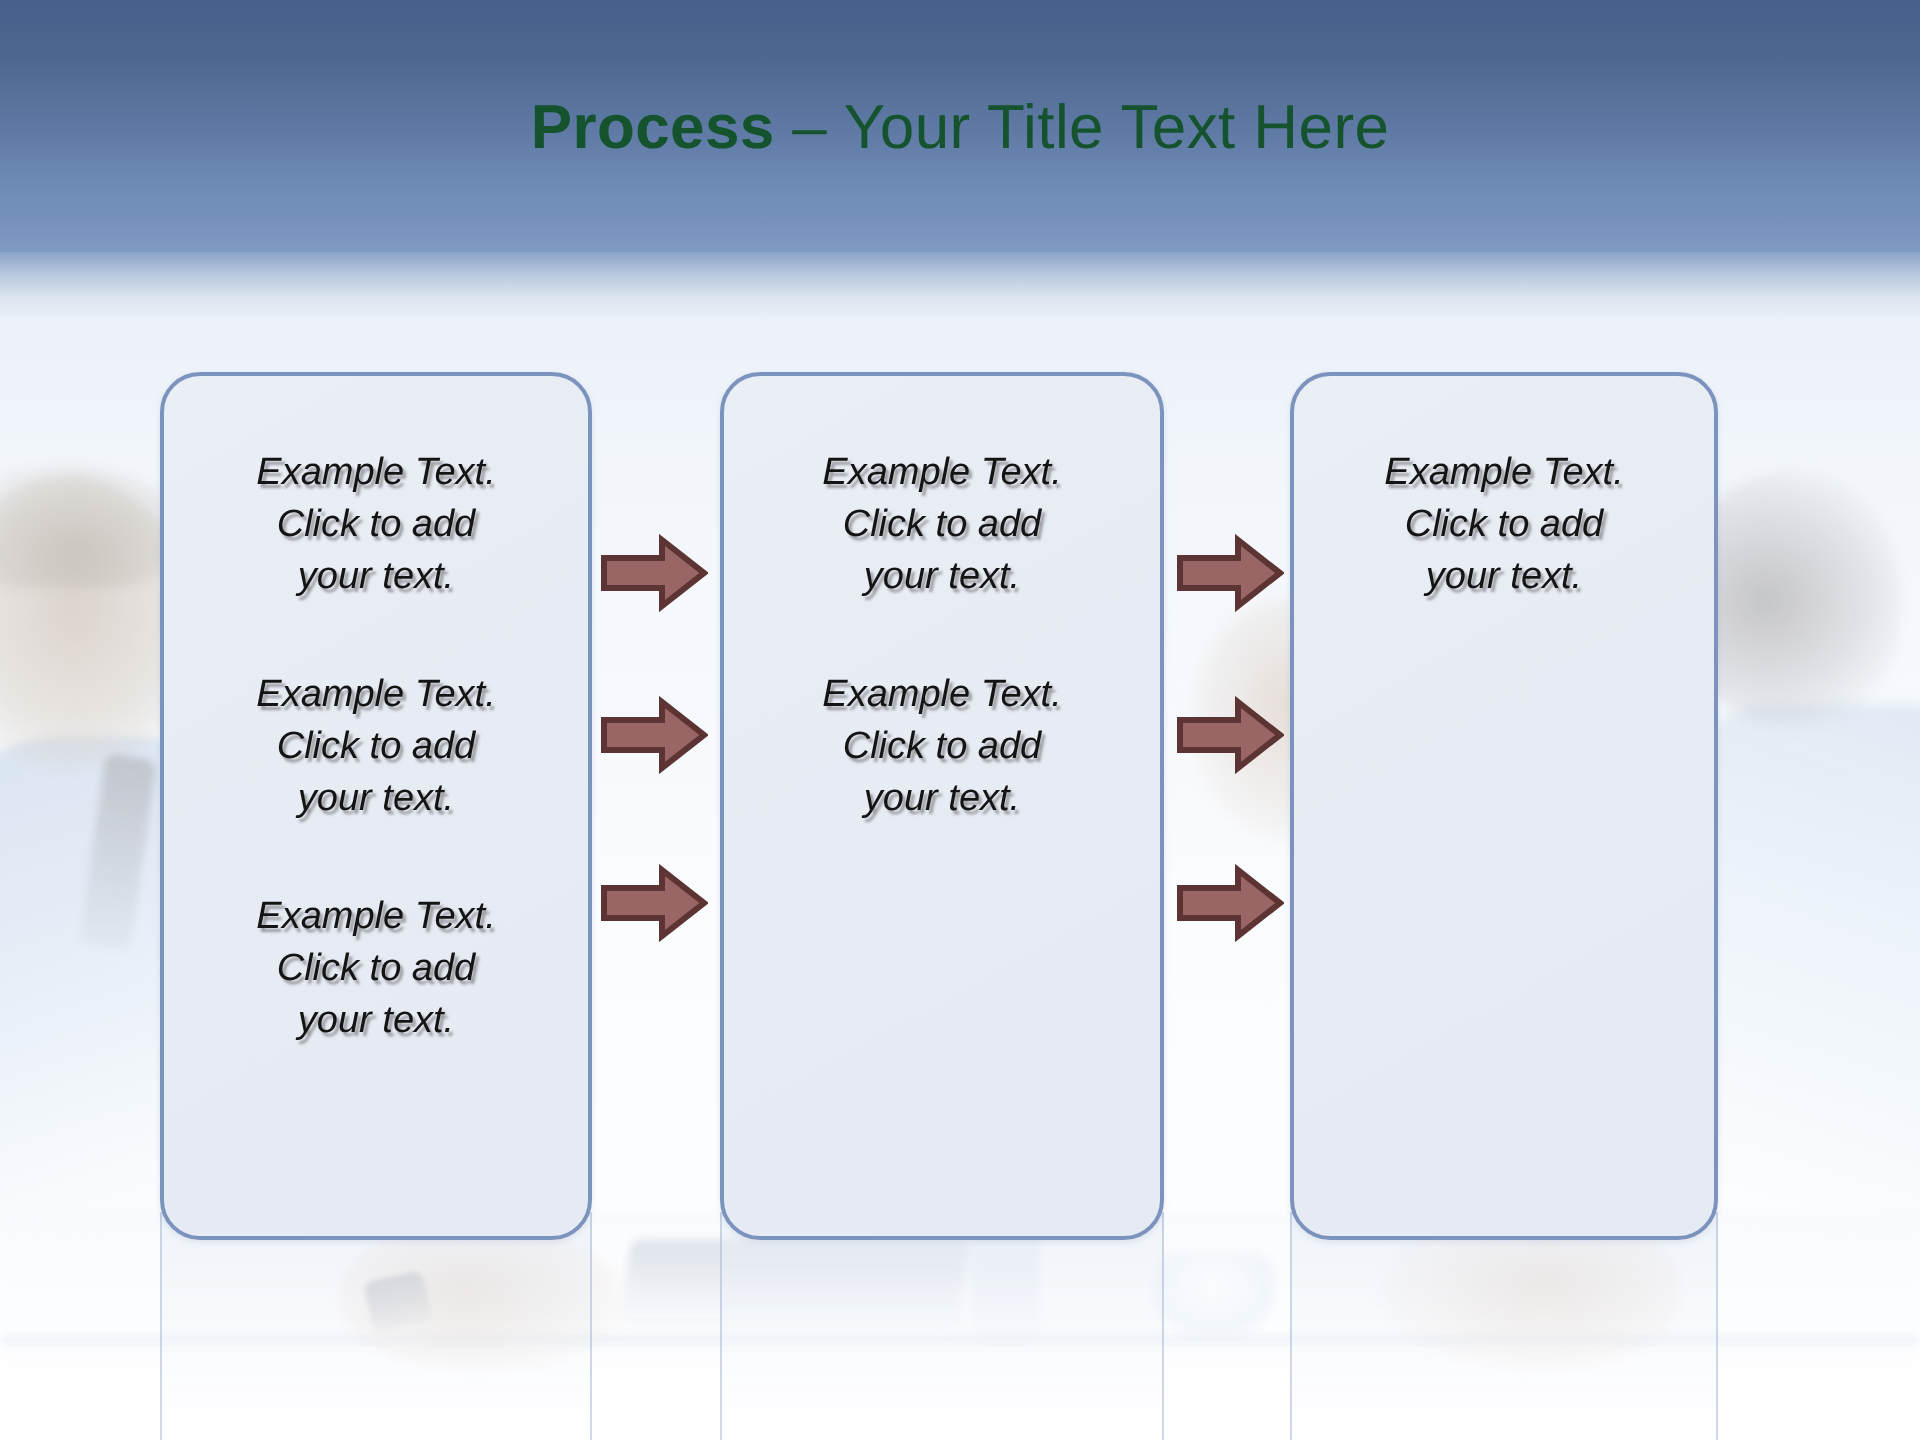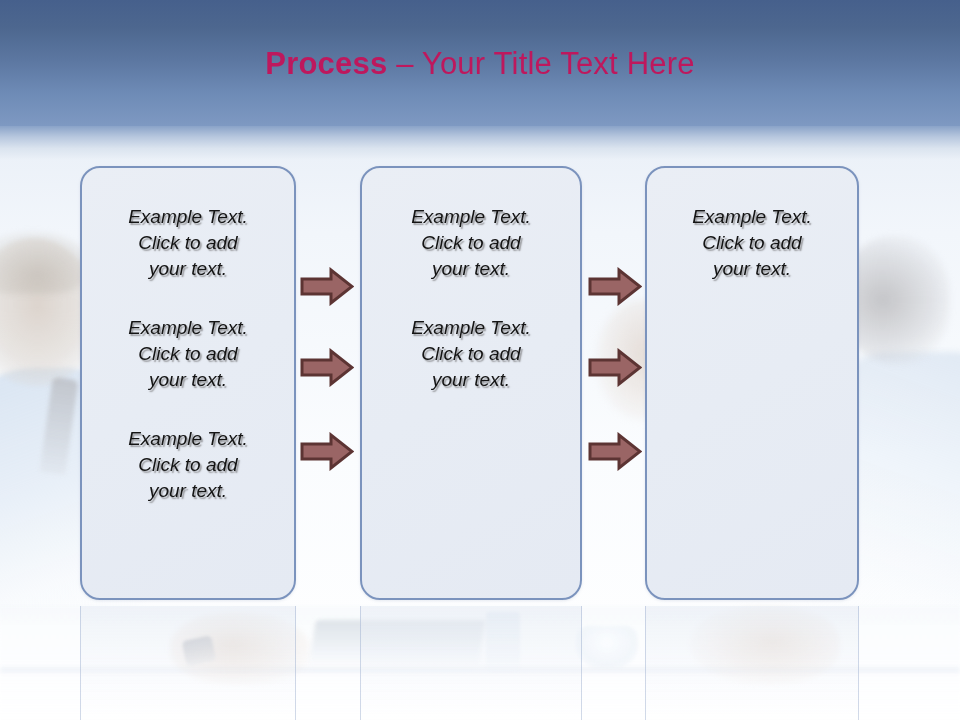--- a/index.html
+++ b/index.html
@@ -169,35 +169,35 @@
     position: absolute;
     left: 0; top: 126px;
     width: 960px; height: 34px;
     background: linear-gradient(180deg, #8aa3c8 0%, #b7c7de 32%, #dbe4ef 66%, rgba(240,244,250,0) 100%);
   }
   .slide-title {
     position: absolute;
     left: 0; top: 47px;
     width: 960px;
     text-align: center;
-    color: #be185d;
+    color: #14532d;
     font-size: 31px;
     line-height: 1.1;
     letter-spacing: 0.2px;
     white-space: pre;
   }
   .slide-title .t-strong { font-weight: bold; }
   .slide-title .t-rest   { font-weight: normal; }
 
   
   .boxes-layer { position: absolute; inset: 0; }
 
   .proc-box {
     position: absolute;
-    top: 166px;
+    top: 186px;
     height: 434px;
     border: 2px solid #7b93bd;
     border-radius: 20px;
     background: linear-gradient(150deg, #eaeef5 0%, #e7ecf4 50%, #e5eaf3 100%);
     box-sizing: border-box;
     box-shadow: 0 1px 3px rgba(120,140,170,0.18);
     padding: 36px 14px 0 14px;
     display: flex;
     flex-direction: column;
     align-items: center;

